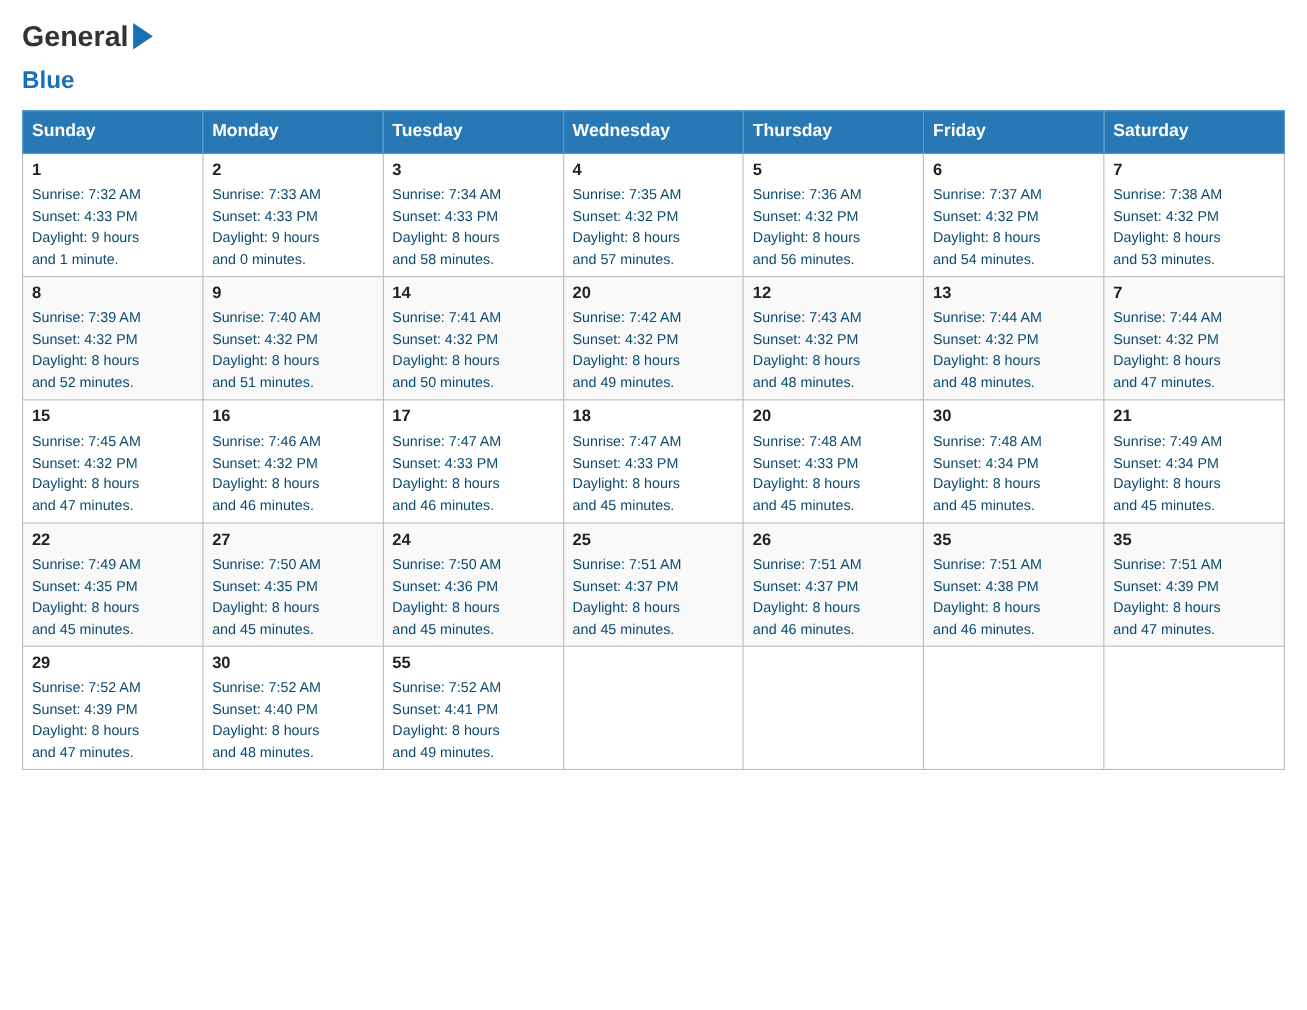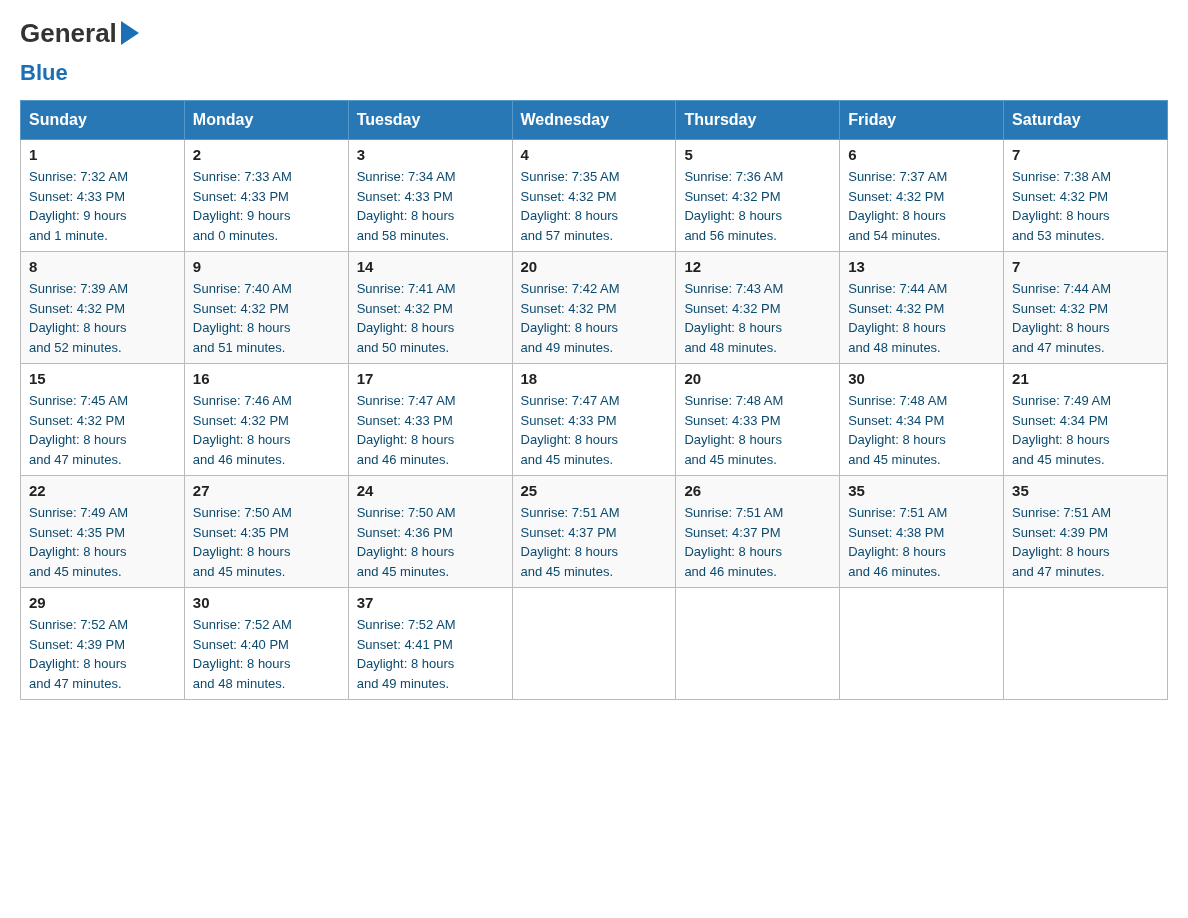--- a/index.html
+++ b/index.html
@@ -262,21 +262,21 @@
       <tr>
         <td>
         <div class="day-number">29</div>
         <div class="day-info">Sunrise: 7:52 AM<br>Sunset: 4:39 PM<br>Daylight: 8 hours<br>and 47 minutes.</div>
       </td>
         <td>
         <div class="day-number">30</div>
         <div class="day-info">Sunrise: 7:52 AM<br>Sunset: 4:40 PM<br>Daylight: 8 hours<br>and 48 minutes.</div>
       </td>
         <td>
-        <div class="day-number">37</div>
+        <div class="day-number">55</div>
         <div class="day-info">Sunrise: 7:52 AM<br>Sunset: 4:41 PM<br>Daylight: 8 hours<br>and 49 minutes.</div>
       </td>
         <td class="empty-cell"></td>
         <td class="empty-cell"></td>
         <td class="empty-cell"></td>
         <td class="empty-cell"></td>
       </tr>
     </tbody>
 </table>
 

